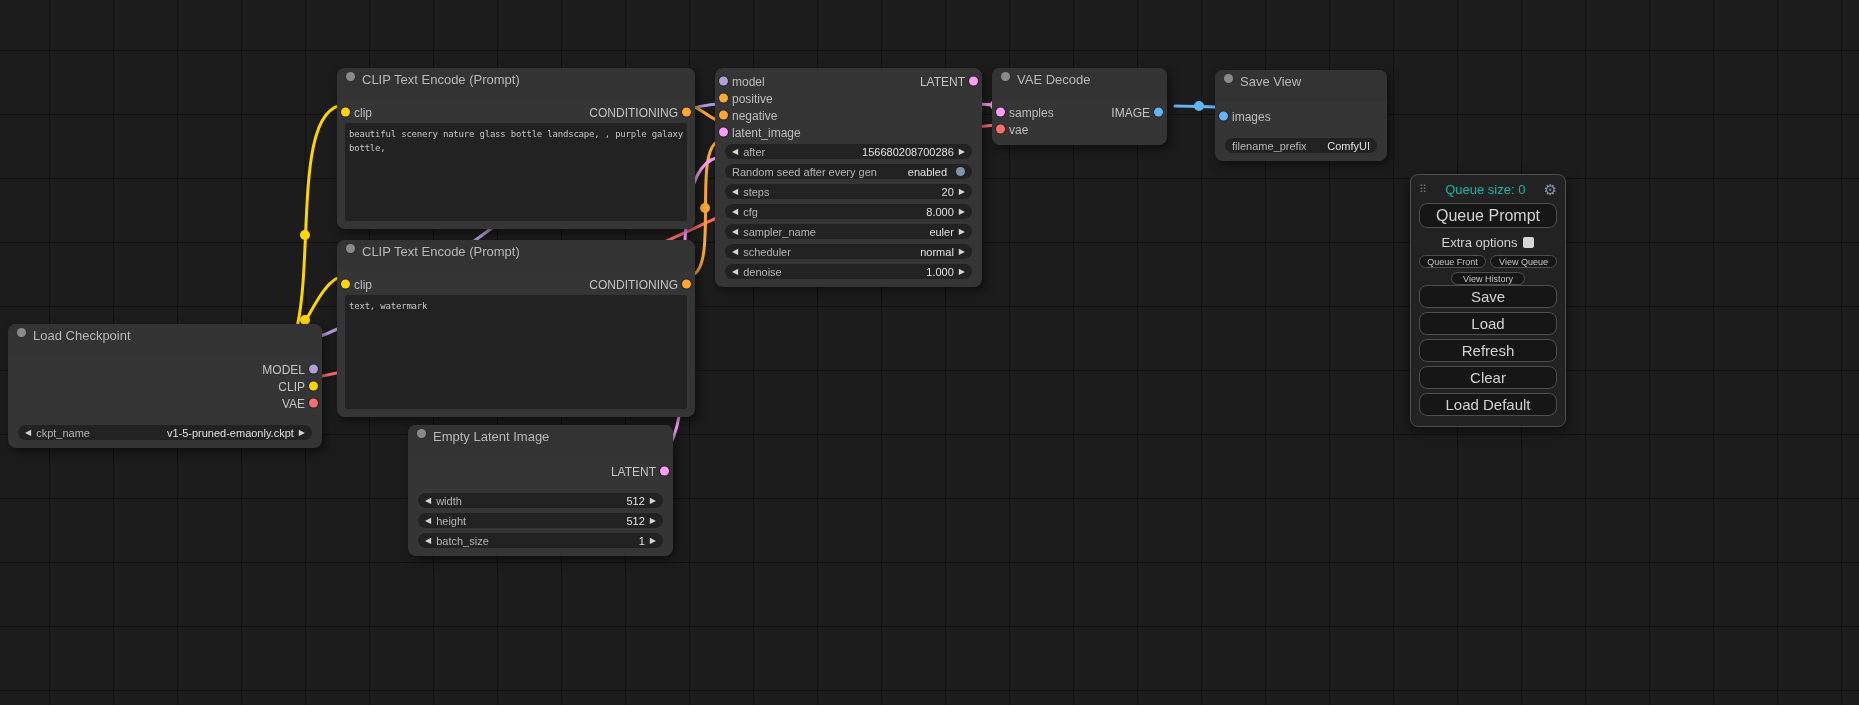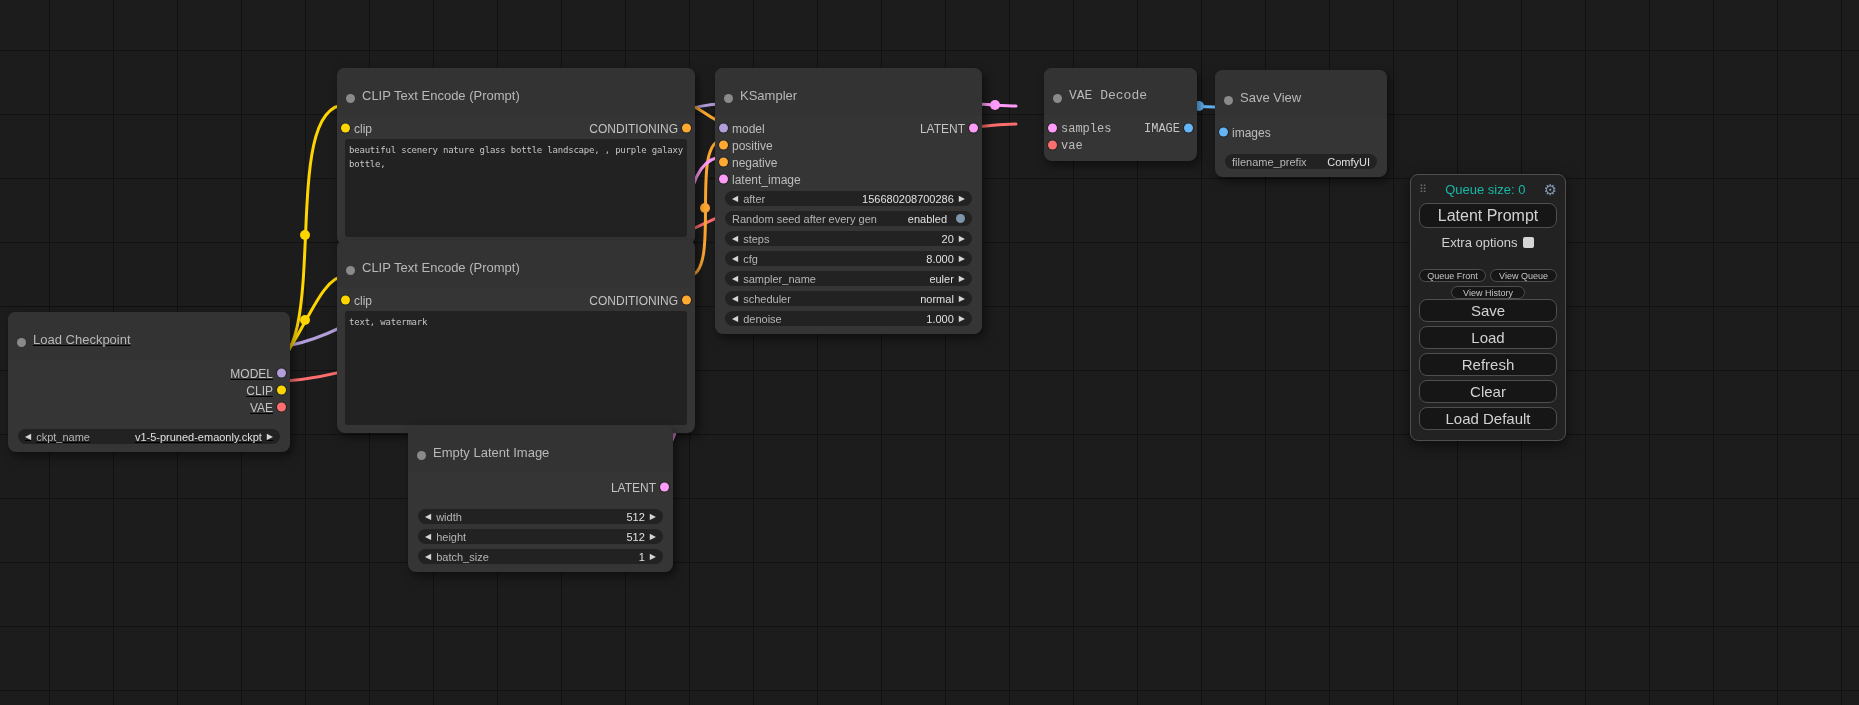--- a/index.html
+++ b/index.html
@@ -10,21 +10,21 @@
       linear-gradient(rgba(0,0,0,0.38) 1px, transparent 1px),
       linear-gradient(90deg, rgba(0,0,0,0.38) 1px, transparent 1px);
     background-size:64px 64px;background-position:-15px -14px;
     font-family:"Liberation Sans",sans-serif;
   }
   #wires{position:absolute;left:0;top:0;z-index:1;}
   #wires path{fill:none;stroke-width:3;stroke-linecap:round;}
 
   .node{position:absolute;background:#353535;border-radius:8px;z-index:2;
         box-shadow:3px 4px 10px rgba(0,0,0,0.5);}
-  .nh{height:23px;display:flex;align-items:flex-end;gap:7px;padding:12px 9px;
+  .nh{height:23px;display:flex;align-items:flex-start;gap:7px;padding:4px 9px;
       background:#333333;border-radius:8px 8px 0 0;}
   .ndot{width:9px;height:9px;border-radius:50%;background:#8a8a8a;flex:none;}
   .ntitle{font-size:13px;color:#b8b8b8;white-space:nowrap;}
   .nbody{position:relative;padding:4px 0 8px;}
   #n-lc .nbody{padding-top:5px;}
   #n-el .nbody{padding-top:6px;}
   #n-si .nbody{padding-top:6px;}
 
   .srow{position:relative;height:17px;display:flex;align-items:flex-end;}
   .slabel-in{margin-left:17px;font-size:12px;color:#bdbdbd;white-space:nowrap;}
@@ -43,45 +43,45 @@
   .arr{color:#d5d5d5;font-size:8px;line-height:1;flex:none;}
   .togdot{width:9px;height:9px;border-radius:50%;flex:none;margin-left:4px;}
 
   .ta{display:block;margin:3px 8px 0;width:calc(100% - 16px);box-sizing:border-box;
       background:#222222;border:none;border-radius:3px;color:#c6c6c6;
       font-family:"DejaVu Sans Mono",monospace;font-size:9px;letter-spacing:-0.2px;
       line-height:1.5;padding:5px 4px;resize:none;overflow:hidden;outline:none;}
   #n-cp1 .ta{height:98px;}
   #n-cp2 .ta{height:114px;}
 
-  #n-lc{left:8px;top:312px;width:282px;text-decoration:underline;}
+  #n-lc{left:8px;top:324px;width:314px;}
   #n-cp1{left:337px;top:68px;width:358px;}
   #n-cp2{left:337px;top:240px;width:358px;}
   #n-el{left:408px;top:425px;width:265px;}
   #n-ks{left:715px;top:68px;width:267px;}
-  #n-vd{left:1044px;top:68px;width:153px;font-family:Liberation Mono, monospace;}
+  #n-vd{left:992px;top:68px;width:175px;}
   #n-si{left:1215px;top:70px;width:172px;}
 
   #menu{position:absolute;left:1410px;top:174px;width:156px;z-index:3;
         background:#222222;border:1px solid #4e4e4e;border-radius:8px;
         box-sizing:border-box;padding:5px 8px 10px;display:flex;flex-direction:column;
         box-shadow:0 4px 14px rgba(0,0,0,0.55);}
   .mhead{display:flex;align-items:center;height:18px;}
   .mdrag{color:#6e6e6e;font-size:11px;cursor:grab;}
   .mqueue{flex:1;text-align:center;color:#14b8a6;font-size:13px;}
   .mgear{color:#7e95ae;font-size:15px;line-height:1;cursor:pointer;}
   .btn{display:block;width:100%;background:#161616;border:1px solid #4e4e4e;border-radius:8px;
        color:#d2d2d2;font-size:15px;height:23px;line-height:20px;text-align:center;
        margin-top:4px;font-family:inherit;padding:0;cursor:pointer;}
   #btn-queue{height:25px;font-size:16px;margin-top:5px;line-height:22px;}
   #btn-save{margin-top:0;}
   .extra{display:flex;justify-content:center;align-items:center;gap:6px;margin-top:7px;
          color:#d0d0d0;font-size:13px;}
   .chk{width:11px;height:11px;background:#d6d6d6;border-radius:2px;flex:none;cursor:pointer;}
-  .srow2{display:flex;gap:4px;margin-top:19px;}
+  .srow2{display:flex;gap:4px;margin-top:5px;}
   .sbtn{flex:1;background:#161616;border:1px solid #4e4e4e;border-radius:7px;color:#c4c4c4;
         font-size:9px;height:13px;line-height:10px;text-align:center;padding:0;
         font-family:inherit;white-space:nowrap;cursor:pointer;}
   .vh{width:74px;flex:none;margin:4px auto 0;display:block;}
 </style>
 </head>
 <body>
 
 <div id="canvas">
 
@@ -190,24 +190,20 @@
           <span class="arr">◀</span>
           <span class="wlabel">batch_size</span>
           <span class="wvalue">1</span>
           <span class="arr">▶</span>
         </div>
       </div>
     </div>
   </div>
 
   <div class="node" id="n-ks">
-    <div class="nh">
-      <span class="ndot"></span>
-      <span class="ntitle">KSampler</span>
-    </div>
     <div class="nbody">
       <div class="srow">
         <span class="slabel-in">model</span>
         <span class="slabel-out">LATENT</span>
         <span class="sdot in" style="background-color: rgb(179, 157, 219);"></span>
         <span class="sdot out" style="background-color: rgb(255, 156, 249);"></span>
       </div>
       <div class="srow">
         <span class="slabel-in">positive</span>
         <span class="sdot in" style="background-color: rgb(255, 169, 49);"></span>
@@ -303,21 +299,21 @@
       </div>
     </div>
   </div>
 
   <div id="menu">
     <div class="mhead">
       <span class="mdrag">⠿</span>
       <span class="mqueue">Queue size: 0</span>
       <span class="mgear">⚙</span>
     </div>
-    <button class="btn" id="btn-queue">Latent Prompt</button>
+    <button class="btn" id="btn-queue">Queue Prompt</button>
     <div class="extra">
       <span>Extra options</span>
       <span class="chk"></span>
     </div>
     <div class="srow2">
       <button class="sbtn">Queue Front</button>
       <button class="sbtn">View Queue</button>
     </div>
     <button class="sbtn vh">View History</button>
     <button class="btn" id="btn-save">Save</button>

